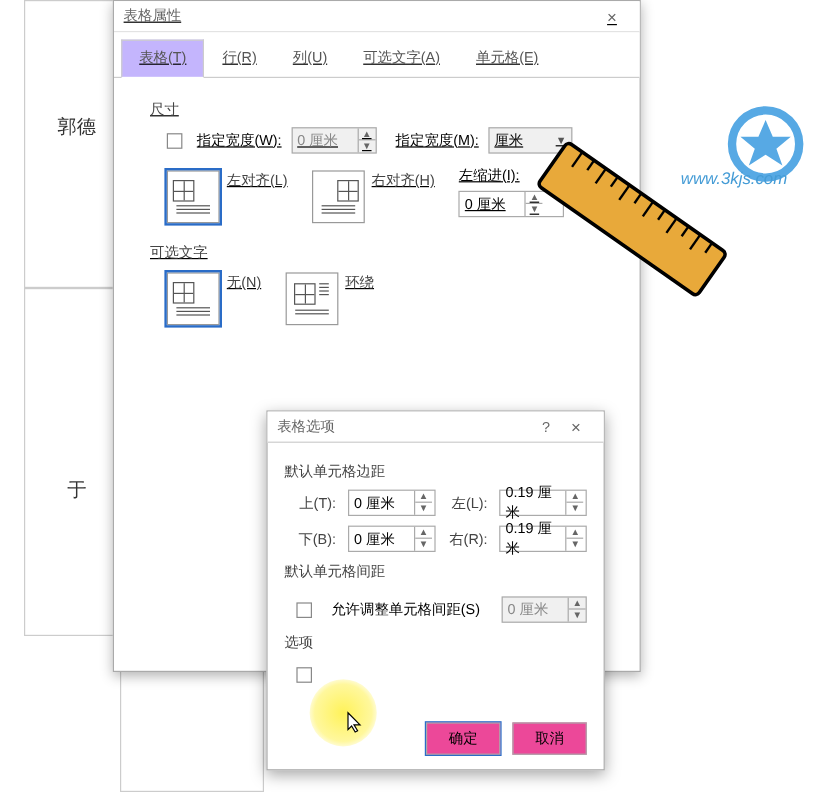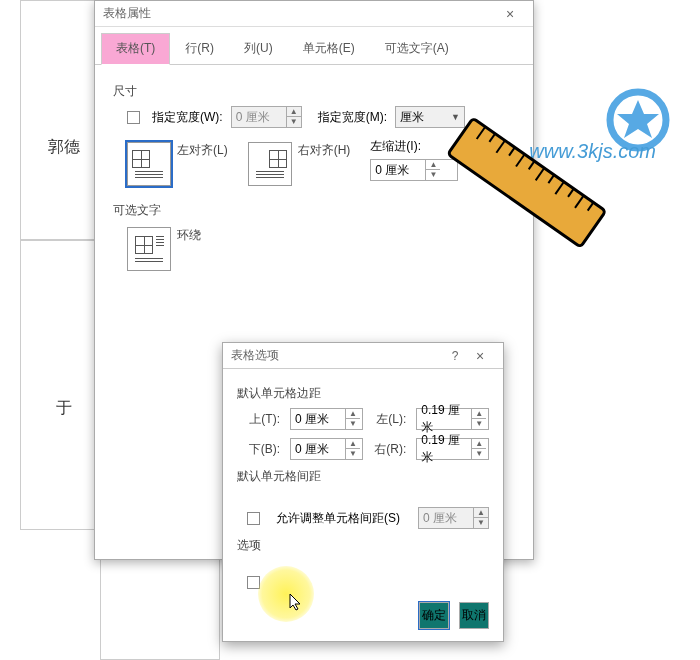--- a/index.html
+++ b/index.html
@@ -4,30 +4,30 @@
 <style>
 * { margin: 0; padding: 0; box-sizing: border-box; font-family: "Microsoft YaHei", sans-serif; font-size: 12px; }
 body { background: #fff; width: 700px; height: 660px; overflow: hidden; position: relative; }
 
 
 .doc-bg { position: absolute; left: 0; top: 0; width: 700px; height: 660px; }
 .doc-cell { position: absolute; border: 1px solid #ccc; }
 .doc-text { position: absolute; font-size: 14px; color: #333; }
 
 
-.dialog1 { position: absolute; left: 94px; top: 0; width: 440px; height: 560px; background: #fff; border: 1px solid #aaa; box-shadow: 0 3px 10px rgba(0,0,0,0.3); }
+.dialog1 { position: absolute; left: 94px; top: 0; width: 440px; height: 560px; background: #fff; border: 1px solid #aaa; box-shadow: 0 3px 10px rgba(0,0,0,0.3); text-decoration: underline; }
 .titlebar { height: 26px; background: #fff; border-bottom: 1px solid #ddd; display: flex; align-items: center; padding: 0 8px; }
 .titlebar-text { flex: 1; color: #666; }
 .close-x { width: 30px; text-align: center; color: #666; font-size: 14px; cursor: pointer; }
 
 .tabs { display: flex; border-bottom: 1px solid #ccc; background: #fff; padding-left: 6px; padding-top: 6px; gap: 0; }
 .tab { padding: 6px 14px; border: 1px solid transparent; color: #555; cursor: pointer; position: relative; }
-.tab.active { border: 1px solid #ccc; border-bottom: 1px solid #fff; background: #f9a8d4; margin-bottom: -1px; }
-
-.panel { padding: 12px 18px; }
+.tab.active { border: 1px solid #ccc; border-bottom: 1px solid #fff; background: #c4b5fd; margin-bottom: -1px; }
+
+.panel { padding: 12px 18px; margin-left: 12px; }
 .section-label { color: #444; margin: 6px 0; }
 .row { display: flex; align-items: center; gap: 8px; margin: 6px 0 6px 14px; }
 
 .checkbox { display: inline-block; width: 13px; height: 13px; border: 1px solid #888; background: #fff; cursor: pointer; margin-right: 4px; position: relative; }
 
 .numbox { display: flex; align-items: center; border: 1px solid #aaa; height: 22px; }
 .numbox.disabled { background: #f0f0f0; color: #888; }
 .numbox .val { width: 54px; padding: 0 4px; }
 .numbox .spin { display: flex; flex-direction: column; border-left: 1px solid #aaa; }
 .numbox .spin div { width: 14px; height: 10px; font-size: 8px; text-align: center; line-height: 9px; color: #666; cursor: pointer; }
@@ -52,58 +52,58 @@
 .wrap-icon .sidelines div { width: 8px; height: 1px; background: #555; }
 
 
 .dialog2 { position: absolute; left: 222px; top: 342px; width: 282px; height: 300px; background: #fff; border: 1px solid #aaa; box-shadow: 0 4px 12px rgba(0,0,0,0.35); }
 .dialog2 .titlebar { border-bottom: 1px solid #ccc; }
 .help-q { width: 20px; text-align: center; color: #666; cursor: pointer; }
 .d2-body { padding: 10px 14px; }
 .grid4 { display: grid; grid-template-columns: auto auto auto auto; gap: 8px 10px; align-items: center; margin: 6px 0 6px 10px; }
 .lbl { color: #444; text-align: right; }
 .d2-check { margin-left: 10px; }
-.d2-options-row { display: flex; align-items: center; gap: 12px; margin: 22px 0 6px 10px; }
+.d2-options-row { display: flex; align-items: center; gap: 12px; margin: 12px 0 6px 10px; }
 
 .btn-row { position: absolute; right: 14px; bottom: 12px; display: flex; gap: 10px; }
-.btn { border: 1px solid #aaa; background: #0f766e; padding: 4px 2px; cursor: pointer; }
+.btn { border: 1px solid #aaa; background: #ec4899; padding: 4px 18px; cursor: pointer; }
 .btn.primary { outline: 1px solid #2a6cc7; }
 
 
 .highlight { position: absolute; left: 258px; top: 566px; width: 56px; height: 56px; border-radius: 50%; background: radial-gradient(circle, rgba(255,240,60,0.85) 0%, rgba(255,240,60,0.5) 60%, rgba(255,240,60,0) 80%); pointer-events: none; }
 .cursor { position: absolute; left: 288px; top: 592px; pointer-events: none; }
 
 
 .watermark { position: absolute; right: 30px; top: 88px; display: flex; align-items: center; gap: 8px; opacity: 0.85; }
 .wm-text { font-size: 30px; font-weight: bold; color: #333; font-style: italic; letter-spacing: 2px;}
-.wm-url { position: absolute; right: 44px; top: 140px; font-size: 20px; color: #459cd6; font-style: italic; }
+.wm-url { position: absolute; right: 44px; top: 140px; font-size: 14px; color: #459cd6; font-style: italic; }
 .ruler { position: absolute; left: 442px; top: 158px; transform: rotate(35deg); }
 </style>
 </head>
 <body>
 
 <div class="doc-bg">
   <div class="doc-cell" style="left:20px; top:0; width:80px; height:240px;"></div>
   <div class="doc-cell" style="left:20px; top:240px; width:80px; height:290px;"></div>
   <div class="doc-cell" style="left:100px; top:0; width:120px; height:660px;"></div>
-  <span class="doc-text" style="left:48px; top:96px; font-size:16px;margin-top:41px;">郭德</span>
+  <span class="doc-text" style="left:48px; top:96px; font-size:16px;">郭德</span>
   <span class="doc-text" style="left:56px; top:398px; font-size:16px;">于</span>
 </div>
 
 <div class="dialog1">
   <div class="titlebar">
     <span class="titlebar-text">表格属性</span>
     <span class="close-x">×</span>
   </div>
   <div class="tabs">
     <div class="tab active">表格(T)</div>
     <div class="tab">行(R)</div>
     <div class="tab">列(U)</div>
+    <div class="tab">可选文字(A)</div>
     <div class="tab">单元格(E)</div>
-    <div class="tab">可选文字(A)</div>
   </div>
   <div class="panel">
     <div class="section-label">尺寸</div>
     <div class="row">
       <span class="checkbox"></span>
       <span>指定宽度(W):</span>
       <div class="numbox disabled">
         <span class="val">0 厘米</span>
         <div class="spin">
             <div>▲</div>
@@ -149,20 +149,31 @@
           <div class="spin">
               <div>▲</div>
               <div>▼</div>
             </div>
         </div>
       </div>
     </div>
 
     <div class="section-label" style="margin-top:12px;">可选文字</div>
     <div class="wrap-options">
+      <div class="opt selected">
+        <div class="opt-box">
+            <div class="table-icon" style="align-self:flex-start;"></div>
+            <div class="lines">
+              <div></div>
+              <div></div>
+              <div></div>
+            </div>
+          </div>
+        <span class="opt-label">无(N)</span>
+      </div>
       <div class="opt">
         <div class="opt-box wrap-icon">
             <div class="side">
               <div class="table-icon"></div>
               <div class="sidelines">
                 <div></div>
                 <div></div>
                 <div></div>
                 <div></div>
               </div>

